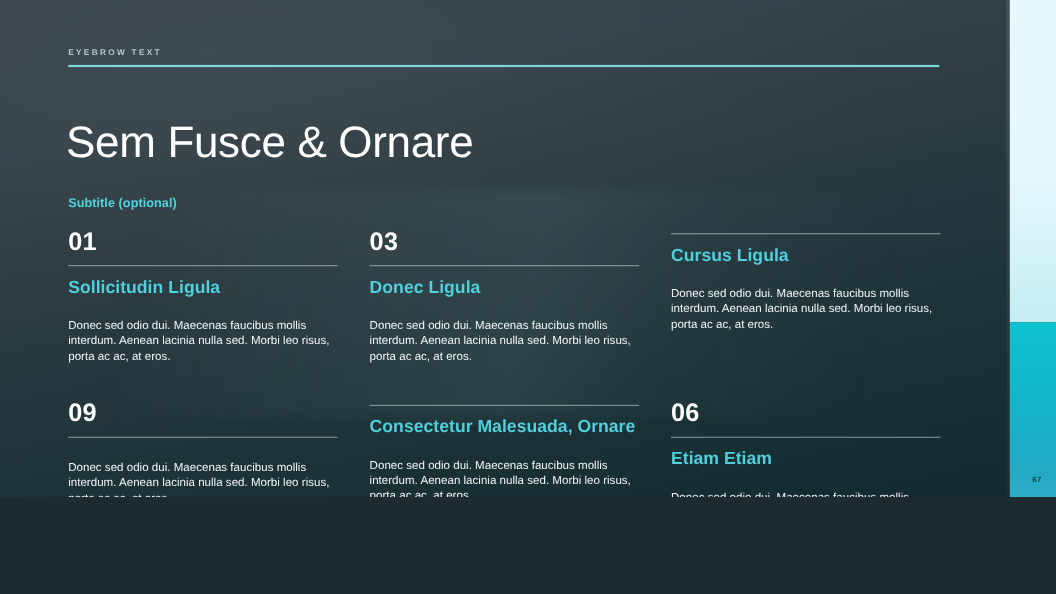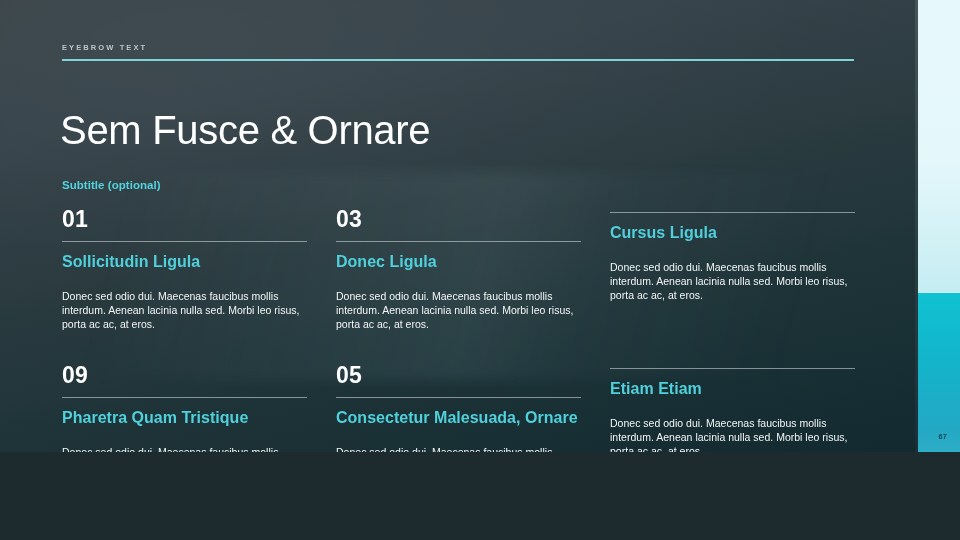--- a/index.html
+++ b/index.html
@@ -211,32 +211,31 @@
 
       <div class="item">
         <div class="item-rule"></div>
         <div class="item-heading">Cursus Ligula</div>
         <div class="item-body">Donec sed odio dui. Maecenas faucibus mollis interdum. Aenean lacinia nulla sed. Morbi leo risus, porta ac ac, at eros.</div>
       </div>
 
       <div class="item">
         <div class="item-number">09</div>
         <div class="item-rule"></div>
-        <div class="item-heading">Pharetra Quam Tristique</div>
-        <div class="item-body">Donec sed odio dui. Maecenas faucibus mollis interdum. Aenean lacinia nulla sed. Morbi leo risus, porta ac ac, at eros.</div>
-      </div>
-
-      <div class="item">
-        <div class="item-number">05</div>
+        <div class="item-body">Donec sed odio dui. Maecenas faucibus mollis interdum. Aenean lacinia nulla sed. Morbi leo risus, porta ac ac, at eros.</div>
+      </div>
+
+      <div class="item">
         <div class="item-rule"></div>
         <div class="item-heading">Consectetur Malesuada, Ornare</div>
         <div class="item-body">Donec sed odio dui. Maecenas faucibus mollis interdum. Aenean lacinia nulla sed. Morbi leo risus, porta ac ac, at eros.</div>
       </div>
 
       <div class="item">
+        <div class="item-number">06</div>
         <div class="item-rule"></div>
         <div class="item-heading">Etiam Etiam</div>
         <div class="item-body">Donec sed odio dui. Maecenas faucibus mollis interdum. Aenean lacinia nulla sed. Morbi leo risus, porta ac ac, at eros.</div>
       </div>
 
     </div>
   </div>
 
   <div class="edge-gap"></div>
   <div class="edge-band">

